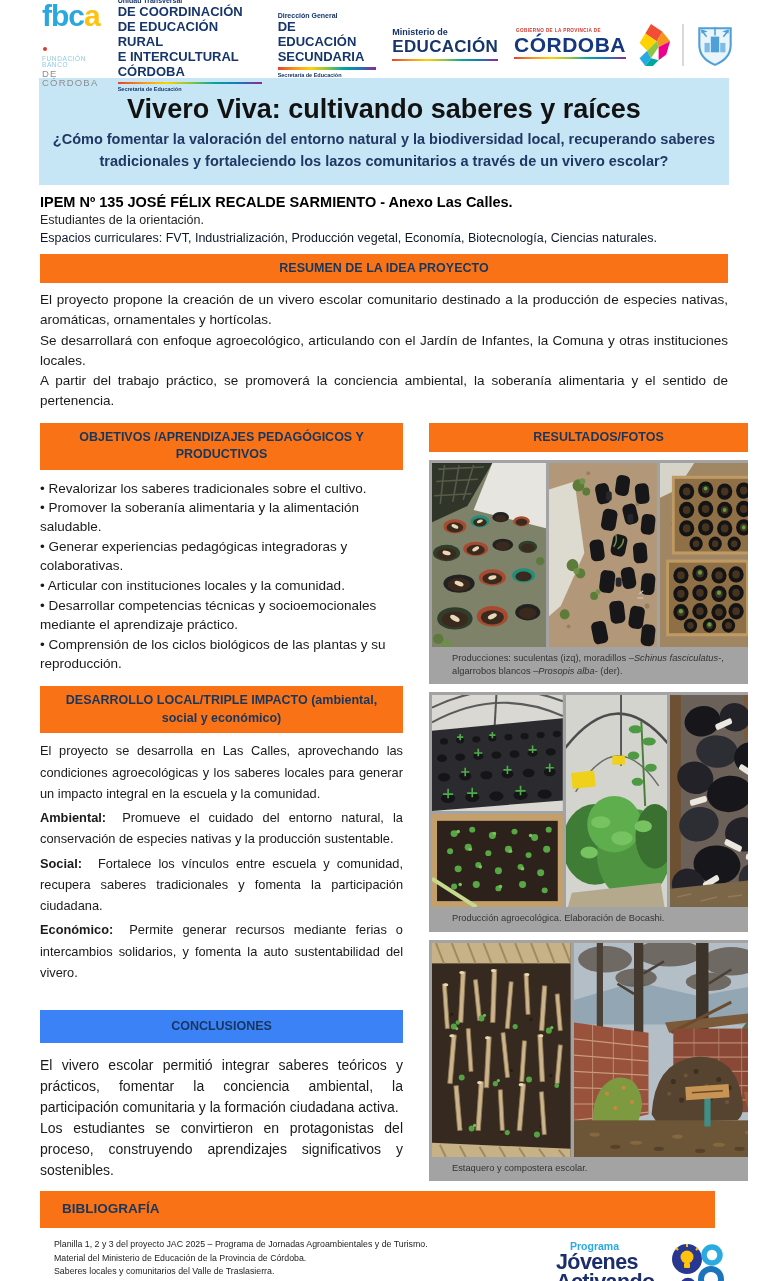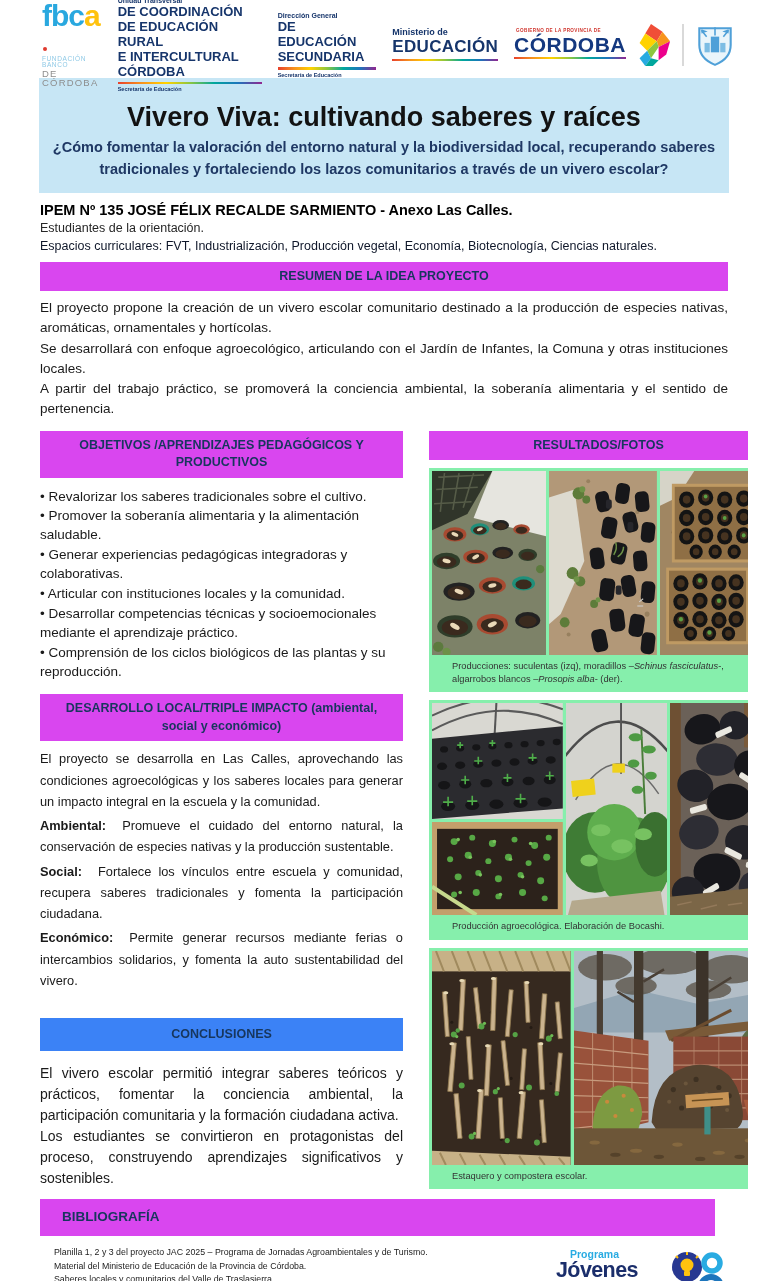--- a/index.html
+++ b/index.html
@@ -22,31 +22,31 @@
   .min-top { font-size: 9px; font-weight: bold; color: #16356b; }
   .min-big { font-size: 17px; font-weight: bold; color: #16356b; letter-spacing: .3px; }
   .cba { display: flex; align-items: center; gap: 4px; margin-left: auto; }
   .cba-text { line-height: 1; }
   .cba-tag { font-size: 4.6px; font-weight: bold; color: #d0342c; letter-spacing: .4px; margin-left: 2px; }
   .cba-name { font-size: 21px; font-weight: bold; color: #14387f; letter-spacing: .5px; }
   .vdiv { width: 2px; height: 42px; background: #d9d9d9; margin: 0 6px; }
 
   
   .title-block { background: #c7e6f5; margin: 2px 19px 0; padding: 6px 12px 12px; text-align: center; }
-  .title { font-size: 27px; font-weight: bold; color: #121212; margin-top: 18px; }
+  .title { font-size: 27px; font-weight: bold; color: #121212; margin-top: 10px; }
   .subtitle { font-size: 14.5px; font-weight: bold; color: #1f3864; line-height: 1.5; max-width: 672px; margin: 4px auto 0; }
 
   
   .school { margin: 9px 20px 0; }
   .school-name { font-size: 14.5px; font-weight: bold; color: #000; }
   .school-students { font-size: 12.5px; color: #262626; margin-top: 3px; }
   .school-curric { font-size: 12.5px; color: #0f172a; margin-top: 4px; }
 
   
-  .sec-hdr { background: #d946ef; color: #17365d; font-weight: bold; font-size: 12.5px; text-align: center; padding: 6px 10px; line-height: 1.4; }
+  .sec-hdr { background: #f97316; color: #17365d; font-weight: bold; font-size: 12.5px; text-align: center; padding: 6px 10px; line-height: 1.4; }
   .sec-hdr.green { background: #3b82f6; }
   .sec-hdr.left { text-align: left; padding-left: 22px; font-size: 13.5px; padding-top: 9px; padding-bottom: 9px; }
 
   .resumen-hdr { margin: 9px 20px 0; }
   .resumen-body { margin: 7px 20px 0; font-size: 13.5px; line-height: 1.5; text-align: justify; }
   .resumen-body p { margin: 0; }
 
   
   .columns { display: flex; gap: 26px; margin: 11px 20px 0; align-items: flex-start; }
   .col-left { width: 363px; flex: none; }
@@ -57,21 +57,21 @@
 
   .des-hdr { margin-top: 13px; }
   .des-body { margin-top: 7px; font-size: 12.8px; line-height: 1.66; text-align: justify; }
   .des-body p { margin-bottom: 3px; }
   .dlabel { font-weight: bold; padding-right: 16px; }
 
   .concl-hdr { margin-top: 27px; padding-top: 8px; padding-bottom: 8px; }
   .concl-body { margin-top: 12px; font-size: 14px; line-height: 1.5; text-align: justify; }
 
   
-  .photo-block { background: #86efac; margin-top: 8px; padding: 3px; }
+  .photo-block { background: #a3a3a3; margin-top: 8px; padding: 3px; }
   .ph-row { display: flex; gap: 3px; }
   .ph-row svg { display: block; }
   .ph-colstack { display: flex; flex-direction: column; gap: 3px; }
   .caption { font-size: 9.3px; color: #333; line-height: 1.35; padding: 5px 8px 4px 20px; text-align: left; }
   .caption .it { font-style: italic; }
 
   
   .biblio-hdr { margin: 10px 33px 0 20px; }
   .footer-row { display: flex; justify-content: space-between; margin: 10px 20px 0; }
   .biblio-lines { font-size: 8.8px; color: #222; line-height: 1.5; padding-left: 14px; max-width: 450px; }

